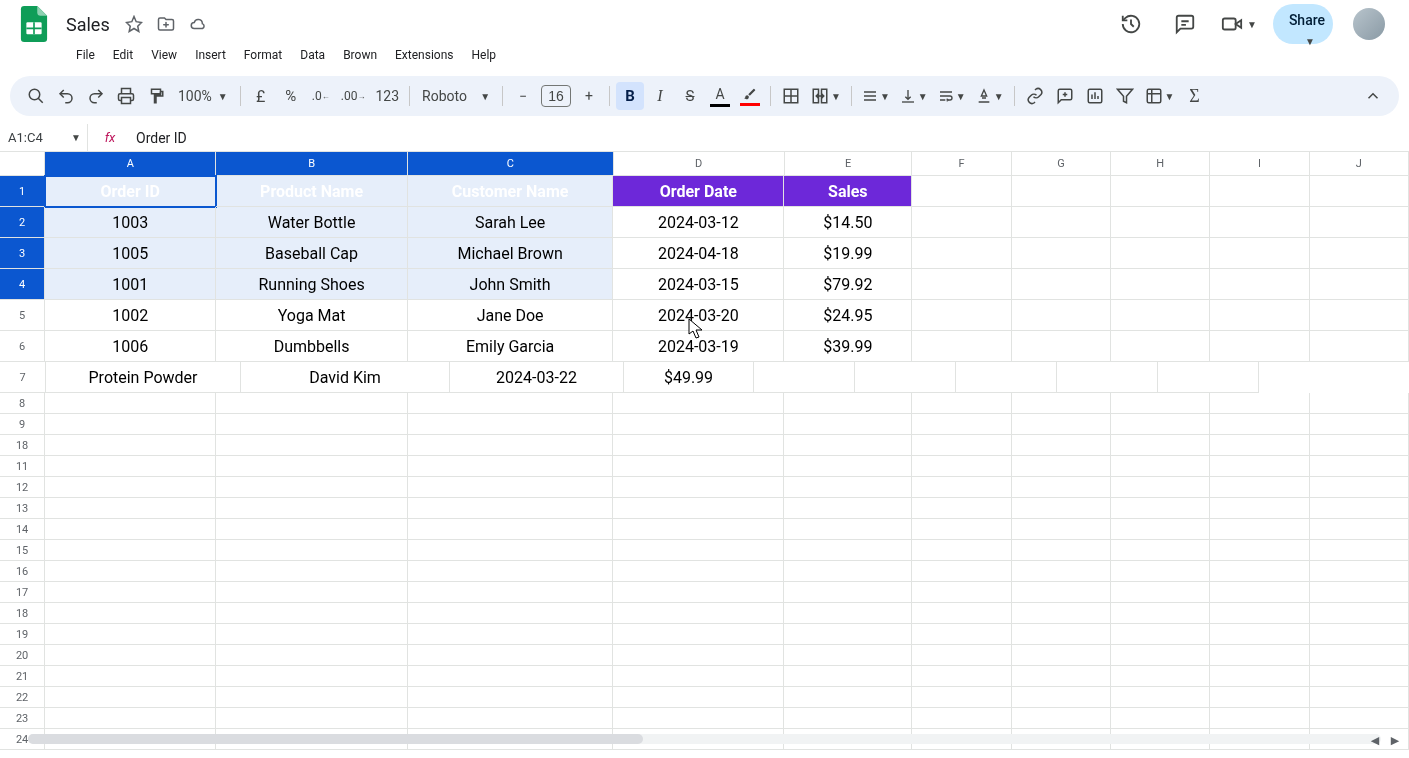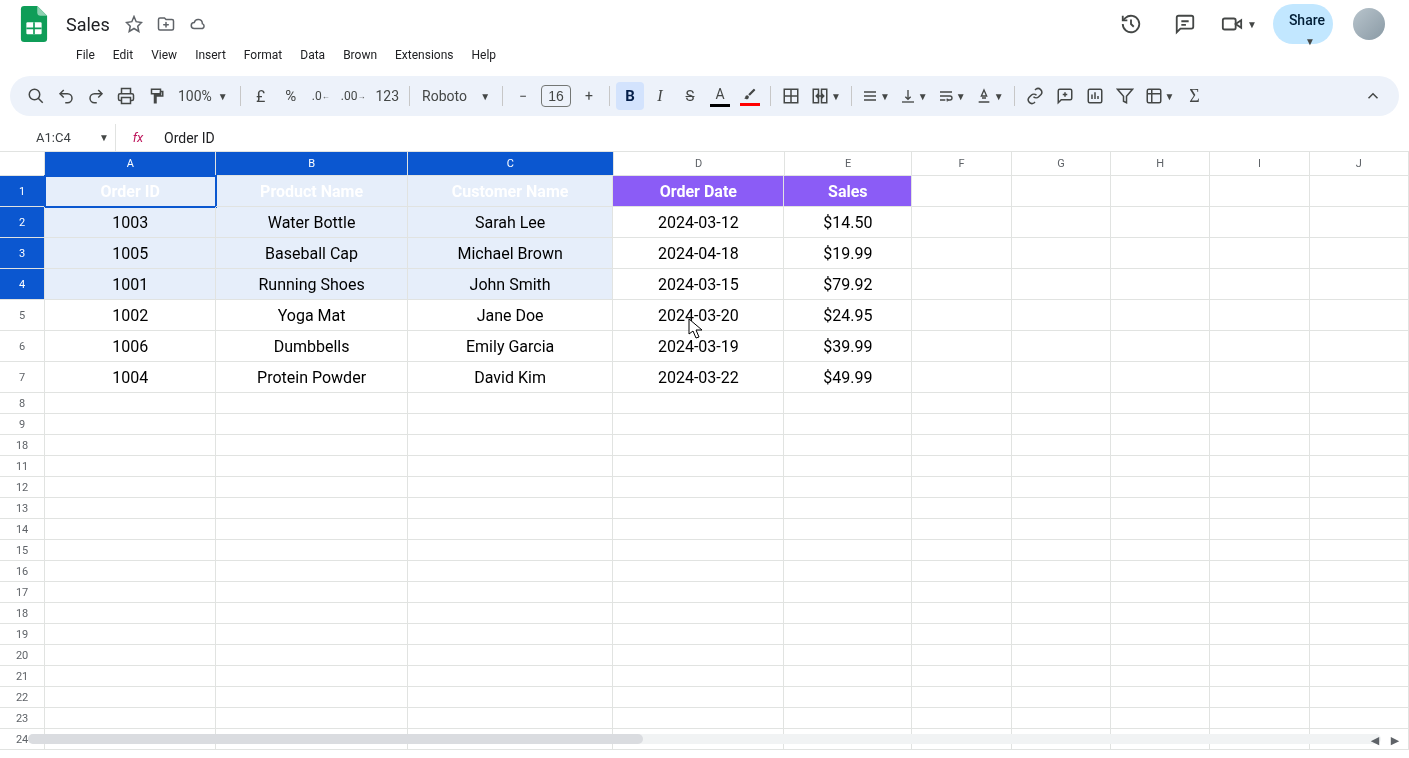--- a/index.html
+++ b/index.html
@@ -33,36 +33,36 @@
 .sep { width:1px; height: 20px; background: #c7c7c7; margin: 0 4px; }
 .zoom { display:flex; align-items:center; gap:4px; font-size:14px; color:#444746; padding:0 6px;}
 .font-sel { display:flex; align-items:center; gap:8px; font-size:14px; color:#444746; padding:0 6px; min-width:80px;}
 .fsize-box { display:flex; align-items:center; gap:4px;}
 .fsize-input { width:30px; height:22px; border:1px solid #747775; border-radius:4px; text-align:center; font-size:14px; background:transparent; color:#444746;}
 .underline-red{ border-bottom: 3px solid #ff0000; padding-bottom:2px; width:20px; display:flex; justify-content:center; }
 .underline-black{ border-bottom: 3px solid #000; padding-bottom:2px; width:20px; display:flex; justify-content:center;}
 
 
 .formula-row { display:flex; align-items:center; border-bottom:1px solid #e1e3e1; height:28px; }
-.namebox { width:88px; padding-left:8px; font-size:13px; color:#3c4043; border-right:1px solid #e1e3e1; height:100%; display:flex; align-items:center; justify-content:space-between; padding-right:6px;margin-left:28px;}
+.namebox { width:88px; padding-left:8px; font-size:13px; color:#3c4043; border-right:1px solid #e1e3e1; height:100%; display:flex; align-items:center; justify-content:space-between; padding-right:6px;}
 .fx { width:44px; display:flex; align-items:center; justify-content:center; color:#be185d; font-style:italic; height:100%;}
 .formula-input { flex:1; padding-left:4px; font-size:14px; color:#202124;}
 
 
 .grid-wrap { position:relative; overflow:hidden; }
 .col-headers { display:flex; }
 .corner { width:46px; height:24px; background:#fff; border-right:1px solid #e1e3e1; border-bottom:1px solid #e1e3e1;}
 .ch { height:24px; display:flex; align-items:center; justify-content:center; font-size:11px; color:#5f6368; background:#fff; border-right:1px solid #e1e3e1; border-bottom:1px solid #e1e3e1;}
 .ch.sel { background:#0b57d0; color:#fff;}
 .rows { }
 .row { display:flex; }
 .rh { width:46px; display:flex; align-items:center; justify-content:center; font-size:11px; color:#5f6368; background:#fff; border-right:1px solid #e1e3e1; border-bottom:1px solid #e1e3e1;}
 .rh.sel { background:#0b57d0; color:#fff;}
 .cell { border-right:1px solid #e1e3e1; border-bottom:1px solid #e1e3e1; display:flex; align-items:center; justify-content:center; font-size:16px; font-family:Roboto,Arial; color:#000; background:#fff; padding:0 4px; overflow:hidden;}
-.hdr-cell { background:#8b5cf6; color:#fff; font-weight:bold; font-size:16px;}
+.hdr-cell { background:#6d28d9; color:#fff; font-weight:bold; font-size:16px;}
 .sel-overlay { background:rgba(11,87,208,0.10);}
 .active-border { outline: 2px solid #0b57d0; outline-offset:-1px;}
 .colA{width:174px;} .colB{width:195px;} .colC{width:209px;} .colD{width:174px;} .colE{width:130px;}
 .colF,.colG,.colH,.colI,.colJ{width:101px;}
 .datarow{height:31px;}
 .hdrrow{height:31px;}
 .emptyrow{height:21px;}
 
 .cursor { position:absolute; top: 318px; left: 688px; pointer-events:none; z-index:100;}
 
@@ -401,21 +401,20 @@
         <div class="cell colD">2024-03-19</div>
         <div class="cell colE">$39.99</div>
         <div class="cell colF"></div>
         <div class="cell colG"></div>
         <div class="cell colH"></div>
         <div class="cell colI"></div>
         <div class="cell colJ"></div>
       </div>
       <div class="row datarow">
         <div class="rh ">7</div>
-        <div class="cell colA">1004</div>
         <div class="cell colB">Protein Powder</div>
         <div class="cell colC">David Kim</div>
         <div class="cell colD">2024-03-22</div>
         <div class="cell colE">$49.99</div>
         <div class="cell colF"></div>
         <div class="cell colG"></div>
         <div class="cell colH"></div>
         <div class="cell colI"></div>
         <div class="cell colJ"></div>
       </div>

